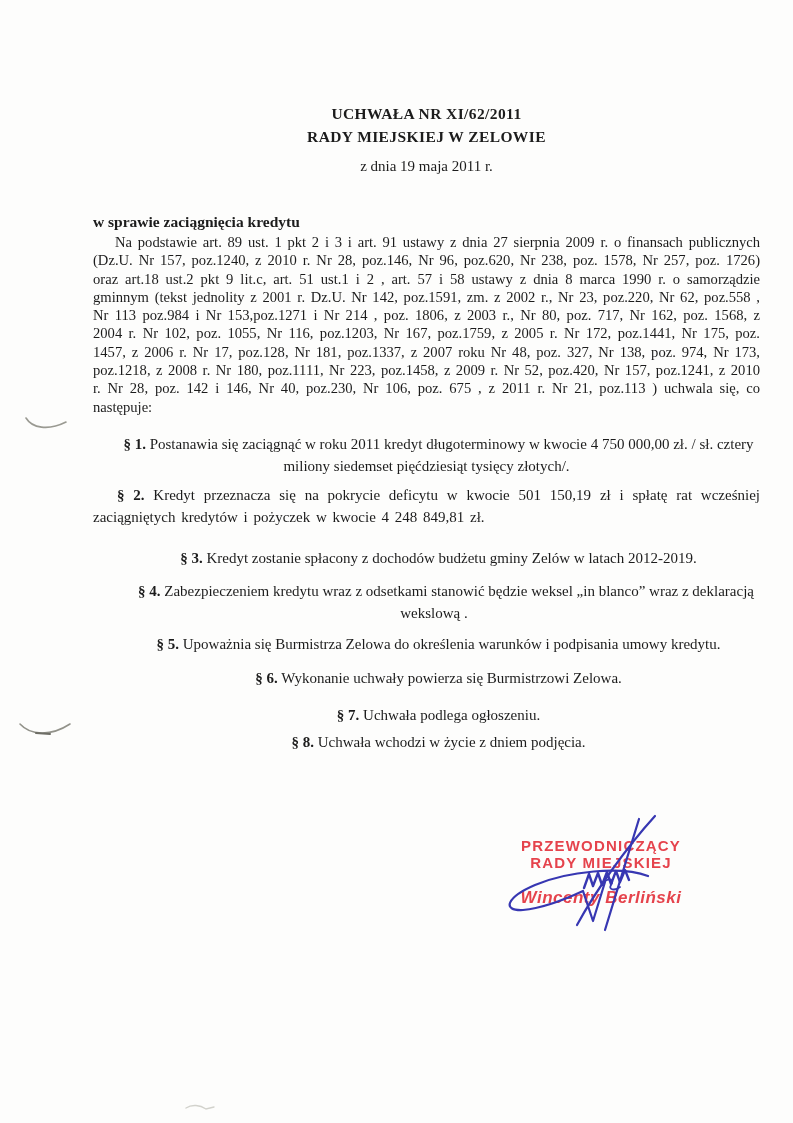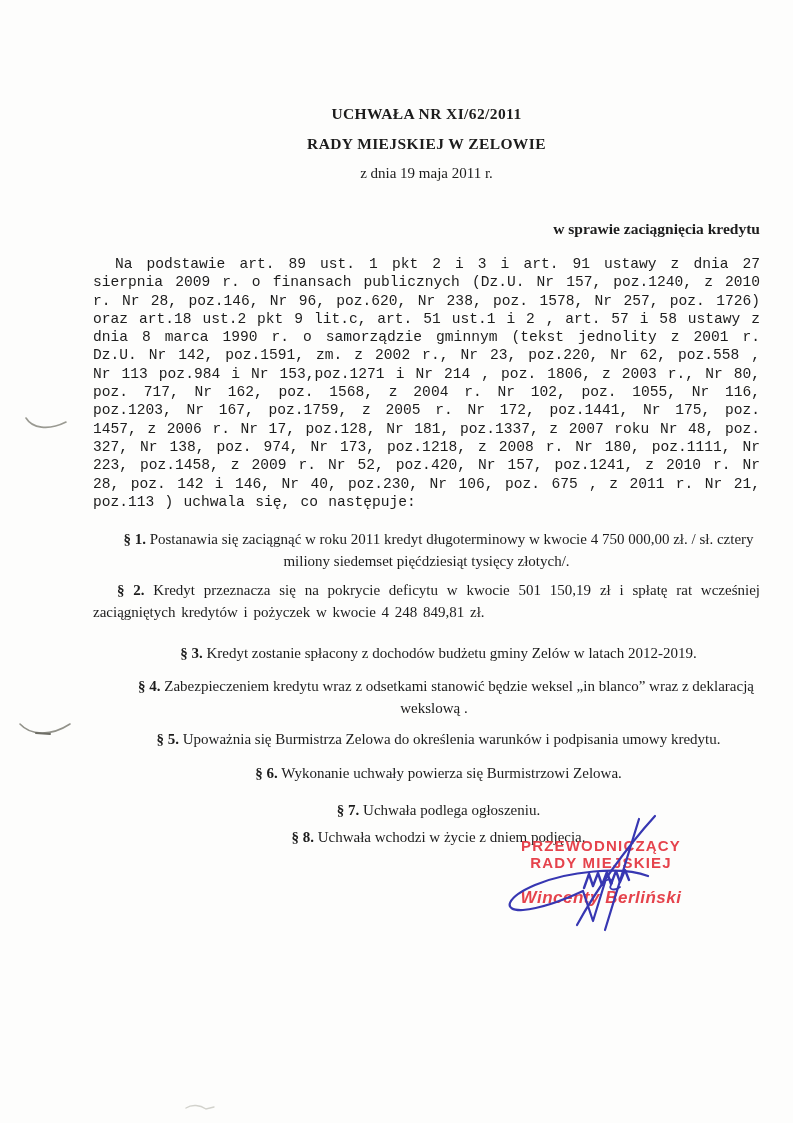--- a/index.html
+++ b/index.html
@@ -18,40 +18,39 @@
     left:93px;right:80px;top:103px;
   }
   .title-block{text-align:center;}
   .title-line{
     font-weight:bold;
     font-size:15.5px;
     letter-spacing:.4px;
     line-height:21px;
     margin:0;
   }
-  .title-line + .title-line{margin-top:9px;}
+  .title-line + .title-line{margin-top:2px;}
   .date-line{
     font-size:15px;
     line-height:21px;
     margin-top:9px;
   }
   .subject{
     font-weight:bold;
     font-size:15.5px;
-    text-align:right;
+    text-align:left;
     margin-top:36px;
   }
   .preamble{
-    margin-top:17px;
+    margin-top:2px;
     font-size:14.6px;
     line-height:18.3px;
     text-align:justify;
     text-indent:22px;
     word-spacing:1.5px;
-    font-family:Liberation Mono, monospace;
   }
   .sec{
     margin:0;
     font-size:15px;
     line-height:22px;
     text-indent:24px;
     text-align:center;
   }
   .sec .num{font-weight:bold;}
   .sec.s1{margin-top:17px;}

